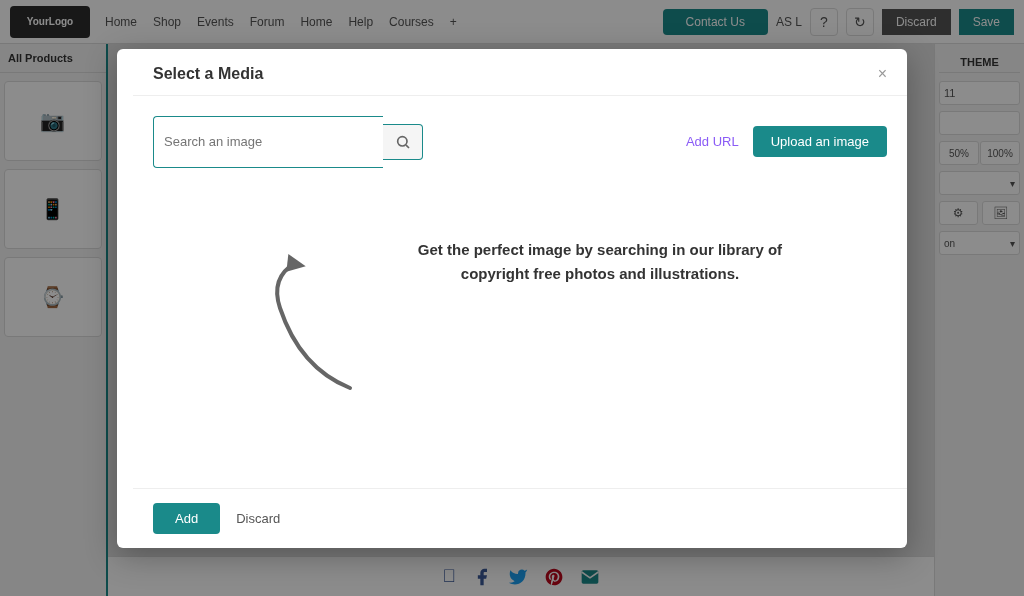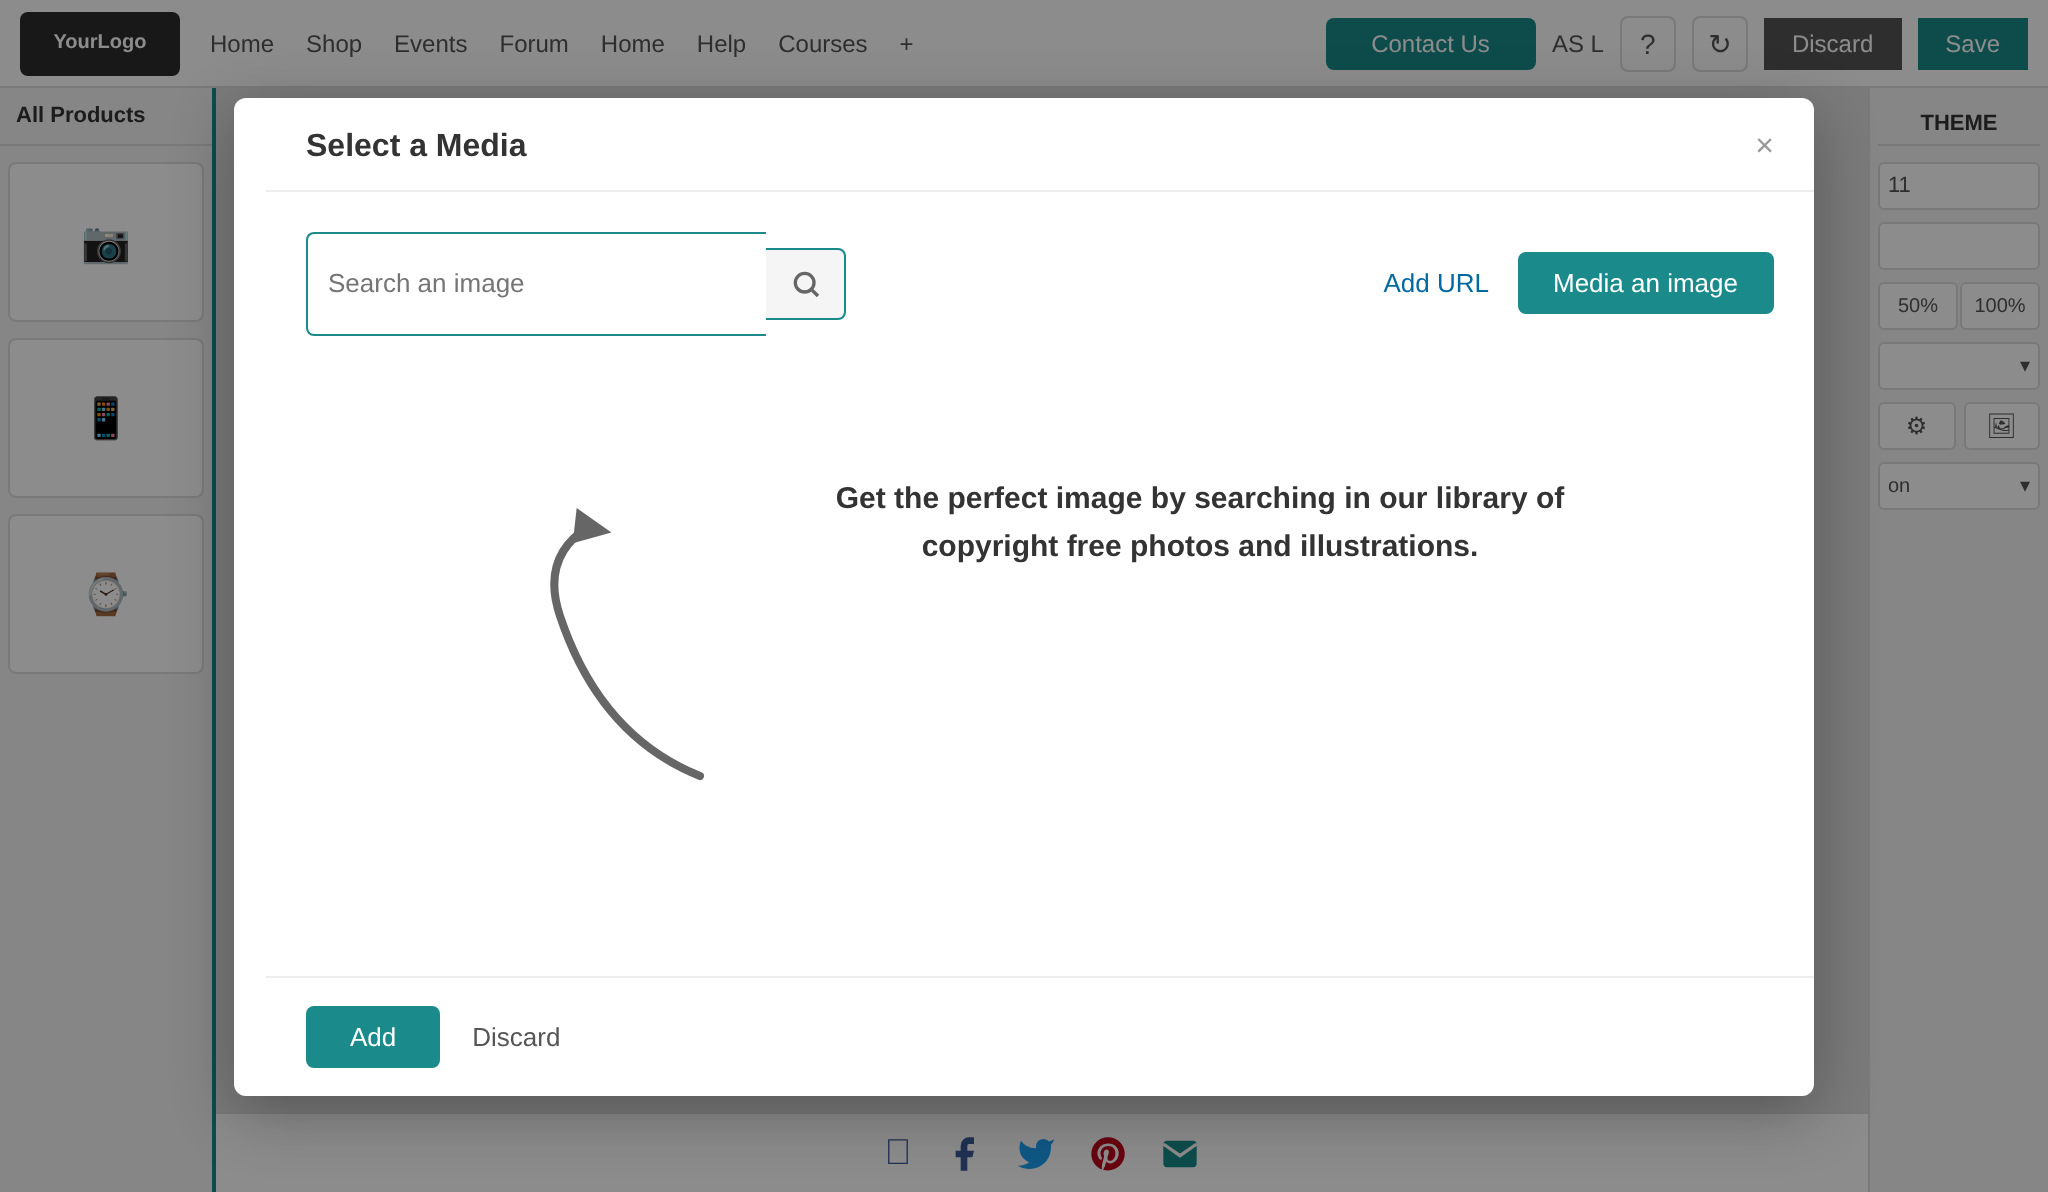--- a/index.html
+++ b/index.html
@@ -361,21 +361,21 @@
       justify-content: center;
       font-size: 14px;
       color: #666;
     }
     .search-right {
       display: flex;
       align-items: center;
       gap: 14px;
     }
     .add-url-link {
-      color: #0369a1;
+      color: #8b5cf6;
       font-size: 13px;
       cursor: pointer;
       text-decoration: none;
     }
     .upload-btn {
       background: #1a8a8a;
       color: #fff;
       border: none;
       padding: 8px 18px;
       border-radius: 4px;
@@ -528,21 +528,21 @@
           <input class="search-input" type="text" placeholder="Search an image" style="">
           <button class="search-btn">
             <svg width="16" height="16" viewBox="0 0 24 24" fill="none" stroke="#666" stroke-width="2.5">
                 <circle cx="11" cy="11" r="7"></circle>
                 <line x1="21" y1="21" x2="16.65" y2="16.65"></line>
               </svg>
           </button>
         </div>
         <div class="search-right">
           <a class="add-url-link">Add URL</a>
-          <button class="upload-btn">Media an image</button>
+          <button class="upload-btn">Upload an image</button>
         </div>
       </div>
 
       <div class="modal-content-area">
         <div class="arrow-area">
 
           <svg class="arrow-svg" width="130" height="160" viewBox="0 0 130 160">
             <path d="M 100 140 Q 50 120 30 60 Q 20 30 45 15" stroke="#666" stroke-width="4" fill="none" stroke-linecap="round"></path>
             <polygon points="40,5 55,20 35,22" fill="#666" transform="rotate(-10, 45, 15)"></polygon>
           </svg>

